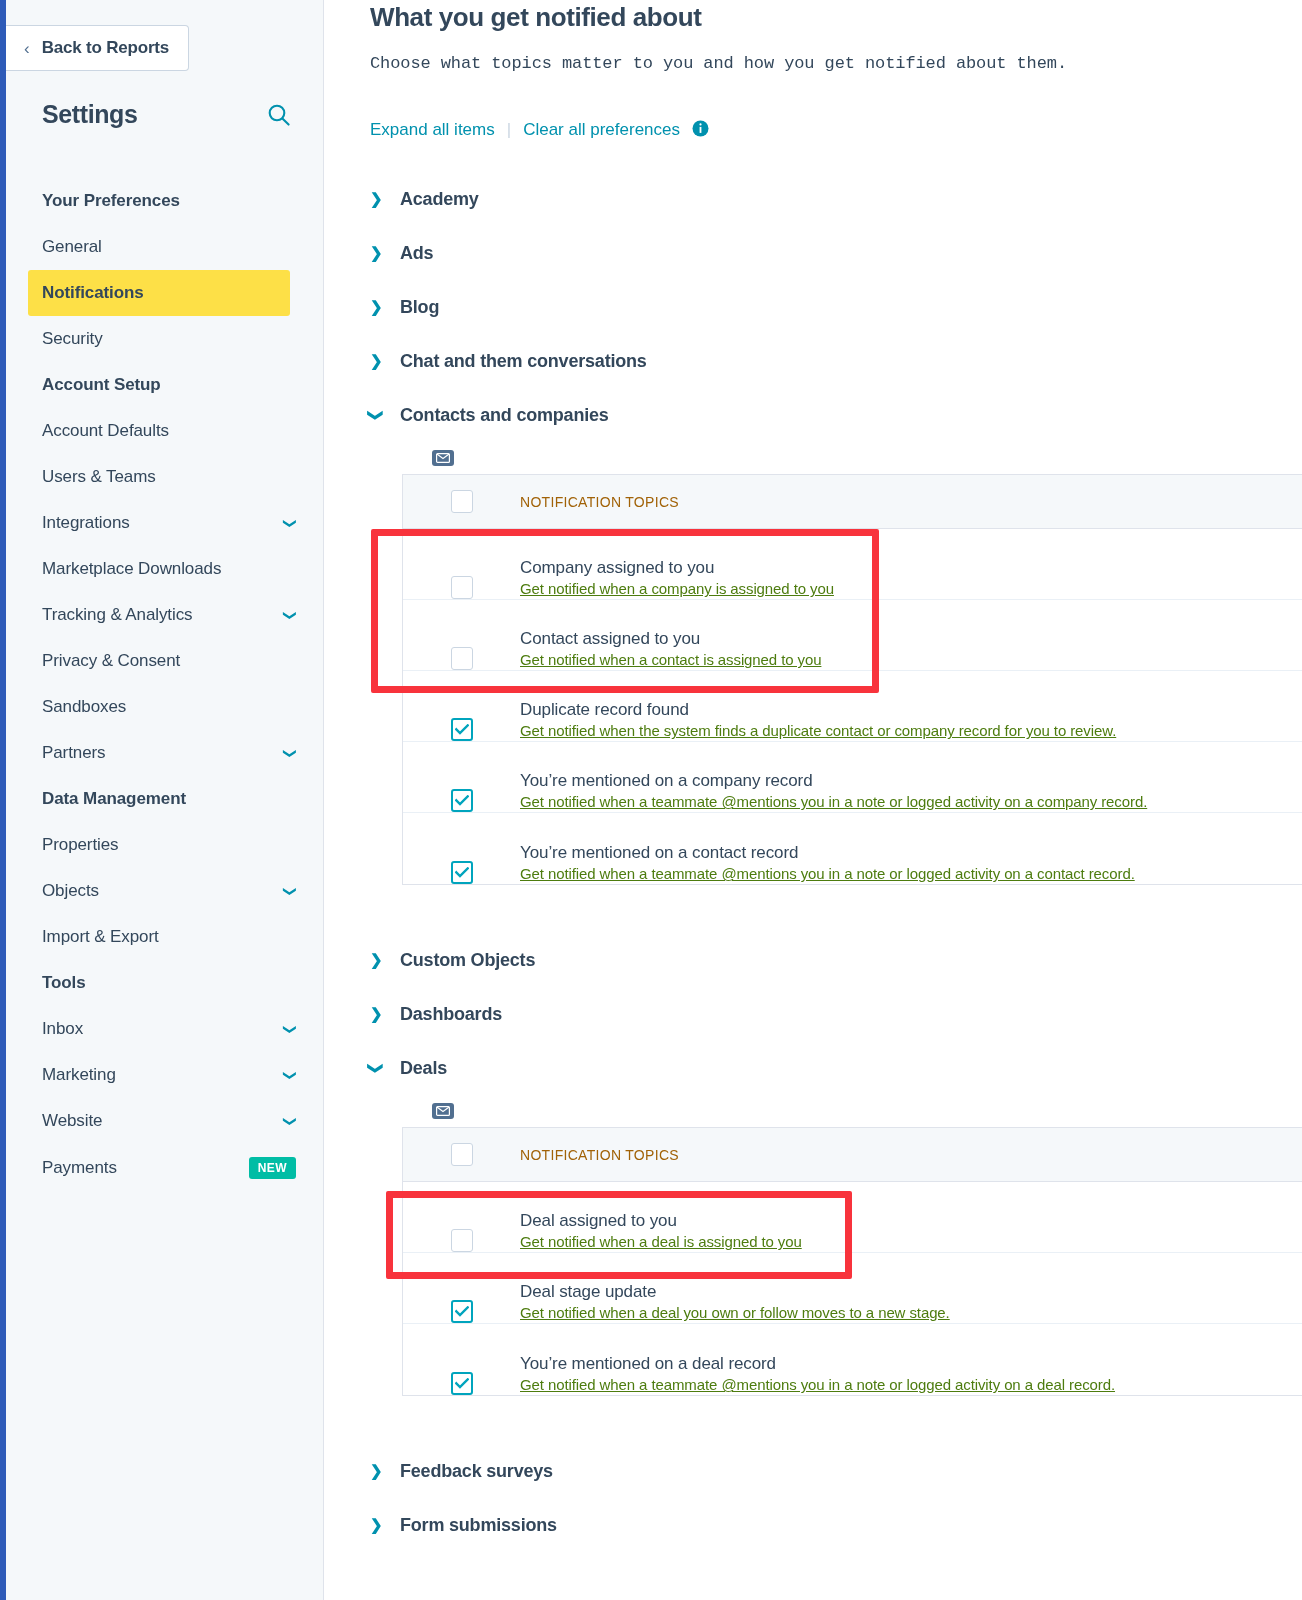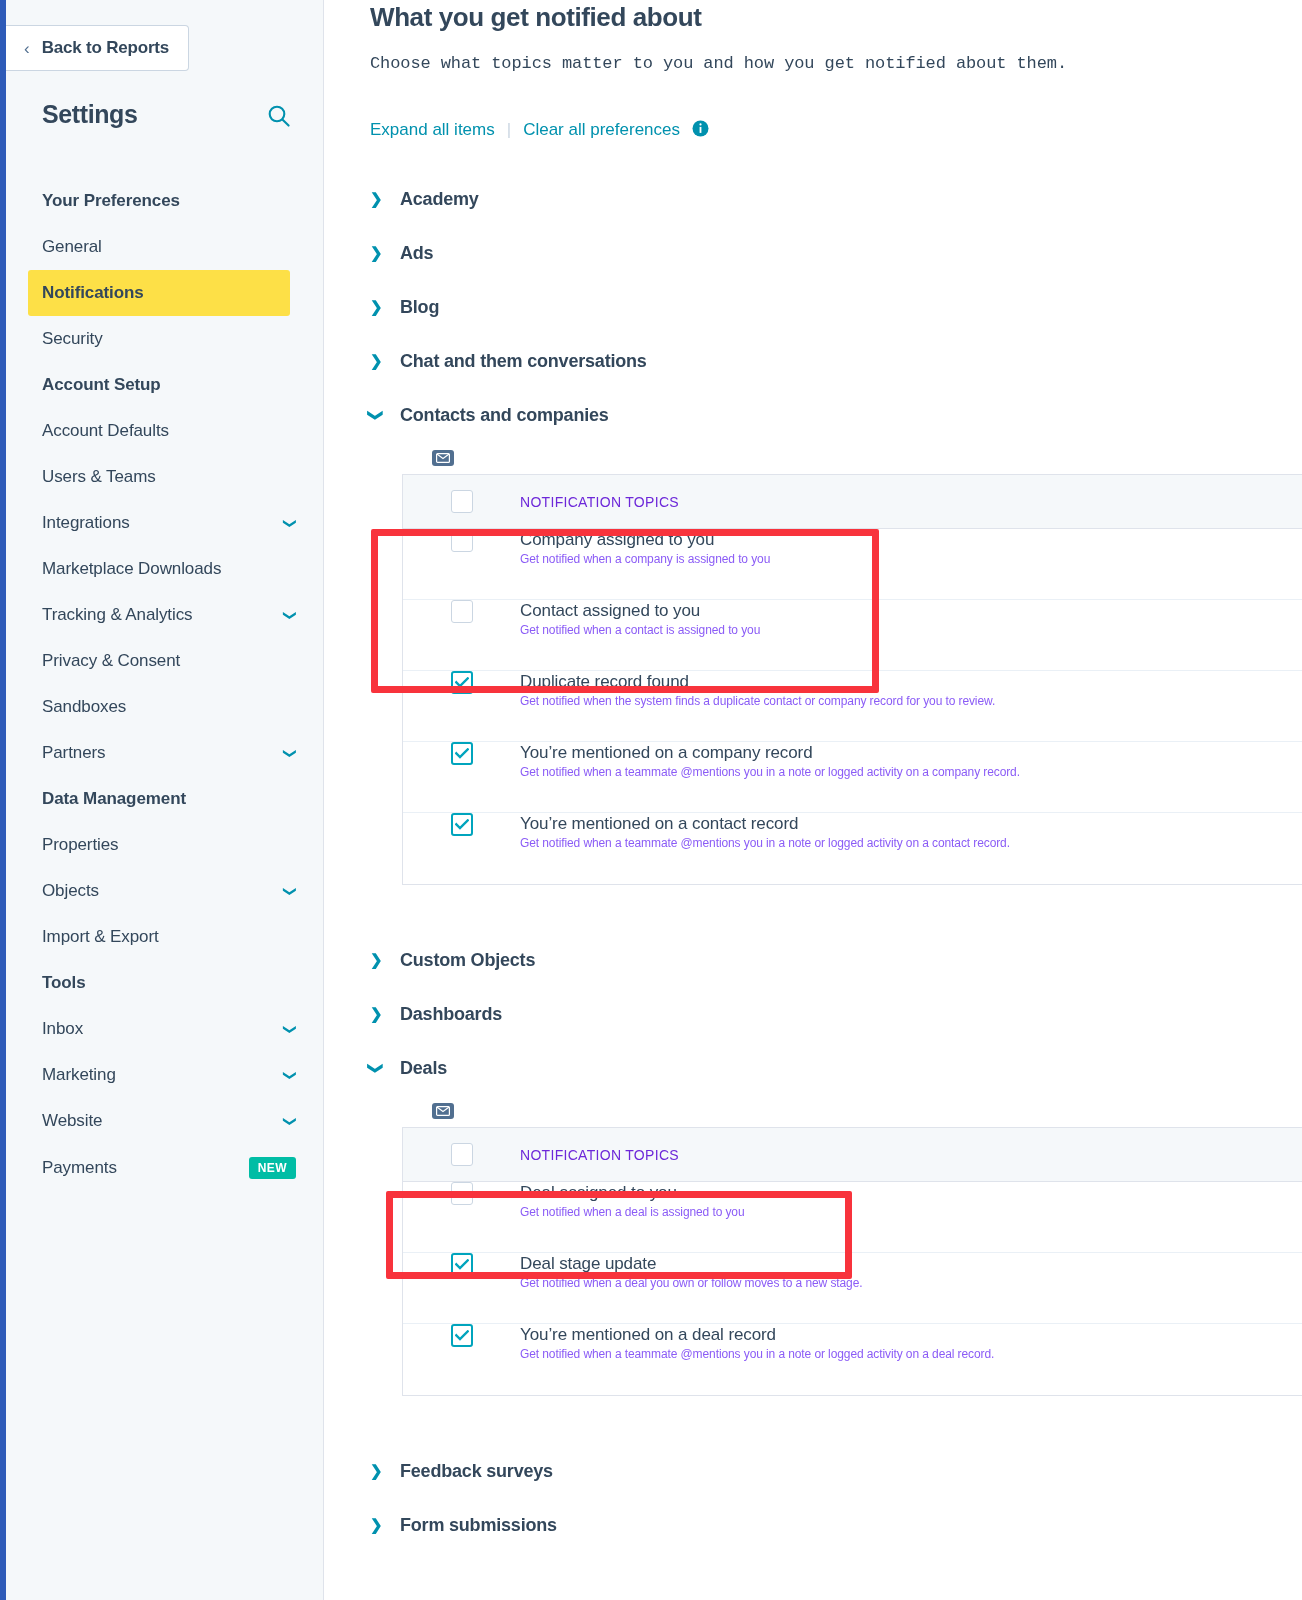--- a/index.html
+++ b/index.html
@@ -33,21 +33,21 @@
   }
   .back-btn .chev {
     color: #516f90; font-size: 17px; line-height: 1; font-weight: 400;
   }
   .back-btn .lbl {
     color: #33475b; font-size: 17px; font-weight: 700; letter-spacing: -.2px;
   }
 
   .settings-head {
     position: absolute; left: 36px; top: 100px; width: 250px;
-    display: flex; align-items: flex-end; justify-content: space-between;
+    display: flex; align-items: center; justify-content: space-between;
   }
   .settings-head .title {
     font-size: 25px; font-weight: 700; color: #33475b; letter-spacing: -.4px;
   }
   .search-ic { width: 26px; height: 26px; cursor: pointer; }
 
   .nav { position: absolute; left: 0; top: 178px; width: 318px; }
   .nav-group {
     font-size: 17px; font-weight: 700; color: #33475b;
     padding: 13px 0 13px 36px; letter-spacing: -.1px;
@@ -109,43 +109,43 @@
   }
   .ntable {
     border: 1px solid #dfe3eb; border-right: none;
     background: #ffffff;
   }
   .ntable .thead {
     background: #f5f8fa; border-bottom: 1px solid #dfe3eb;
     display: flex; align-items: center; height: 54px;
   }
   .ntable .trow {
-    display: flex; align-items: flex-start; min-height: 71px;
+    display: flex; align-items: flex-end; min-height: 71px;
     border-bottom: 1px solid #eaf0f6;
   }
   .ntable .trow:last-child { border-bottom: none; }
   .cb-cell { width: 117px; display: flex; justify-content: center; flex: none; }
   .cb {
     width: 22px; height: 23px; border: 1px solid #cbd6e2; border-radius: 3px;
     background: #ffffff; cursor: pointer; display:block;
   }
   .cb.checked {
     border: 2px solid #00a4bd;
     display:flex; align-items:center; justify-content:center;
   }
   .col-head {
-    font-size: 14px; color: #6d28d9; letter-spacing: .3px; font-weight: 400;
+    font-size: 14px; color: #a16207; letter-spacing: .3px; font-weight: 400;
   }
   .topic-name {
     font-size: 17px; color: #33475b; font-weight: 400; letter-spacing: -.1px;
     line-height: 1.25;
   }
   .topic-desc {
-    font-size: 12px; color: #8b5cf6; font-weight: 400; letter-spacing: -.1px;
-    margin-top: 2px; line-height: 1.25;
+    font-size: 15px; color: #4d7c0f; font-weight: 400; letter-spacing: -.1px;
+    margin-top: 2px; line-height: 1.25; text-decoration: underline;
   }
 
   
   .redbox {
     position: absolute; border: 7px solid #f8333c; pointer-events: none;
     border-radius: 2px; z-index: 40;
   }
 </style>
 </head>
 <body>

